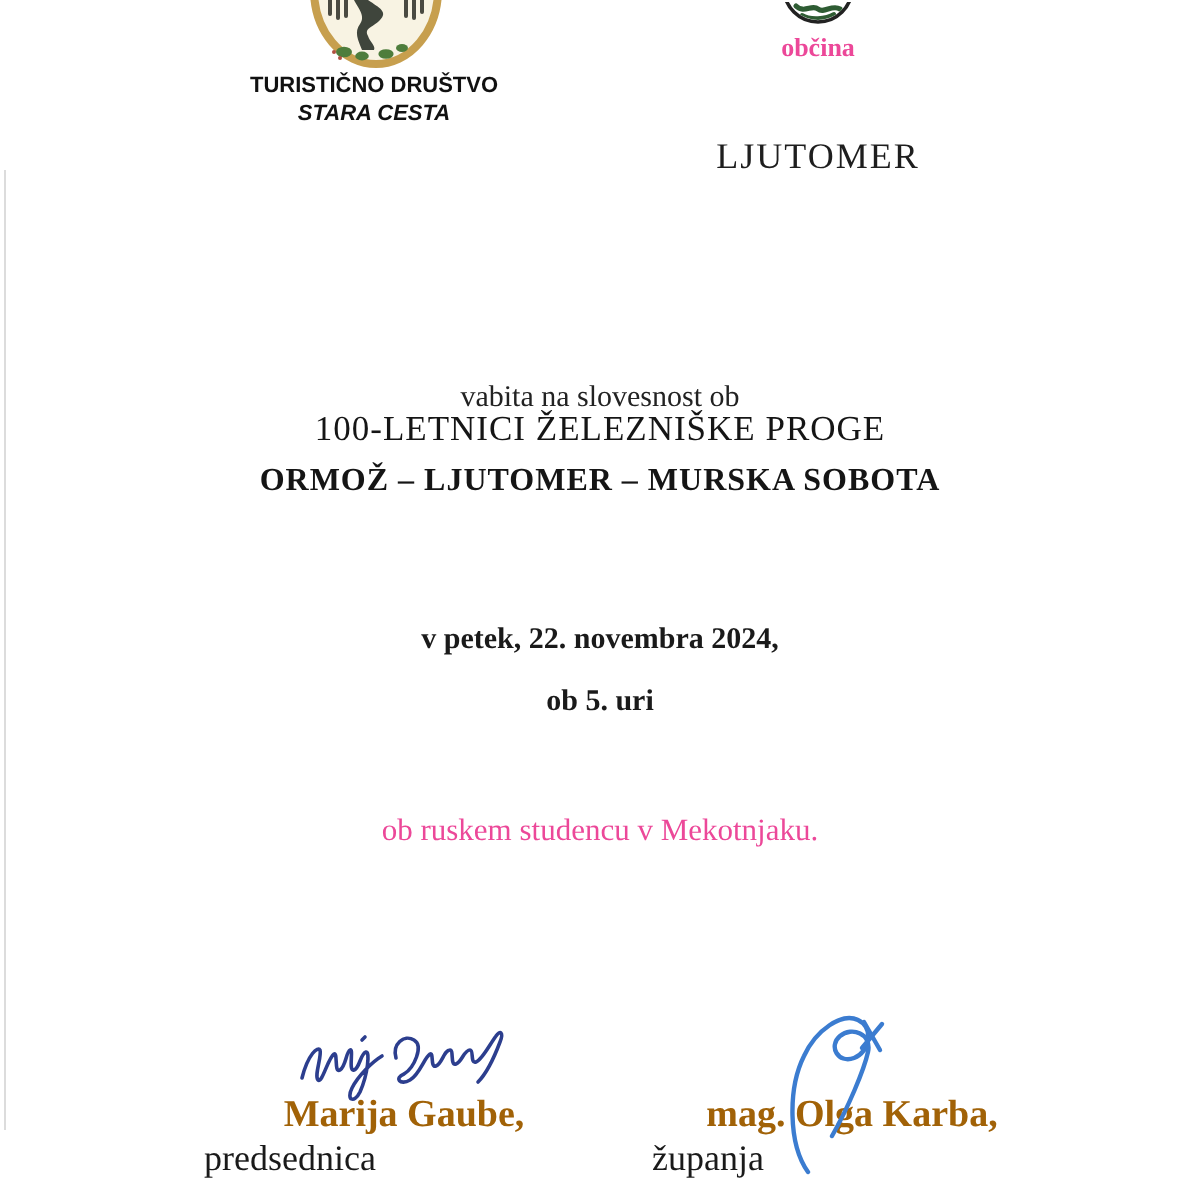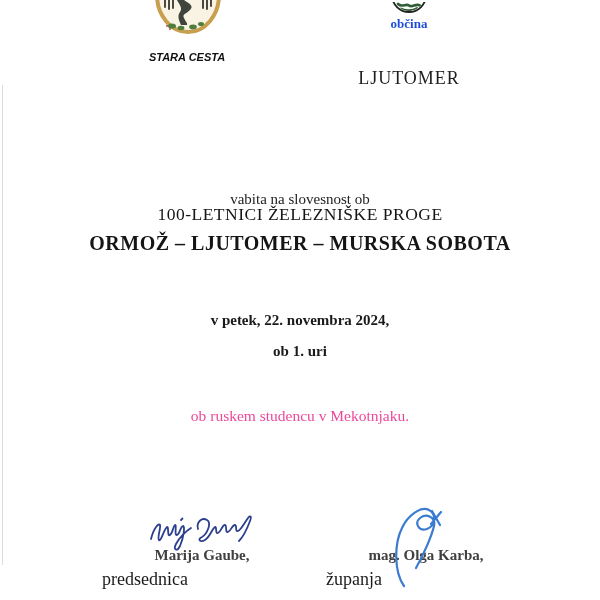--- a/index.html
+++ b/index.html
@@ -21,35 +21,35 @@
   
   .org-text-left{
     font-family:"Liberation Sans", sans-serif;
     font-weight:bold;font-size:11px;line-height:14px;
     color:#111;text-align:center;letter-spacing:0px;
   }
   .org-left-l1{left:107px;top:36px;width:160px;}
   .org-left-l2{left:107px;top:50px;width:160px;font-style:italic;}
   .obcina{
     left:349px;top:16px;width:120px;text-align:center;
-    font-weight:bold;font-size:13px;color:#1d4ed8;
+    font-weight:bold;font-size:13px;color:#ec4899;
   }
   .ljutomer{
     left:329px;top:28px;width:160px;text-align:center;
     font-weight:normal;font-size:18px;letter-spacing:1px;color:#1e1e1e;margin-top:40px;
   }
   
   .intro{top:151px;font-size:15px;color:#222;margin-top:40px;}
   .title1{top:204px;font-size:17.5px;font-weight:normal;letter-spacing:.5px;color:#151515;}
-  .title2{top:232px;font-size:20px;font-weight:bold;letter-spacing:.5px;color:#151515;}
+  .title2{top:232px;font-size:16px;font-weight:bold;letter-spacing:.5px;color:#151515;}
   .dateline{top:312px;font-size:15px;font-weight:bold;color:#1a1a1a;}
   .timeline{top:343px;font-size:15px;font-weight:bold;color:#1a1a1a;}
   .location{top:407px;font-size:15.5px;color:#ec4899;}
   
-  .sig-name{font-size:15px;font-weight:bold;text-align:center;color:#404040;}
+  .sig-name{font-size:19px;font-weight:bold;text-align:center;color:#a16207;}
   .sig-role{font-size:18px;font-weight:normal;text-align:left;color:#1a1a1a;}
   .sig-left-name{left:102px;top:547px;width:200px;}
   .sig-left-role{left:102px;top:569px;width:200px;}
   .sig-right-name{left:326px;top:547px;width:200px;}
   .sig-right-role{left:326px;top:569px;width:200px;}
   .sig-svg{pointer-events:none;}
 </style>
 </head>
 <body>
 
@@ -74,20 +74,21 @@
         <ellipse cx="27" cy="28" rx="3.4" ry="2.2"></ellipse>
         <ellipse cx="39" cy="27" rx="3.8" ry="2.4"></ellipse>
         <ellipse cx="47" cy="24" rx="3" ry="2"></ellipse>
       </g>
       <g fill="#b05040">
         <circle cx="13" cy="26" r="1"></circle>
           <circle cx="16" cy="29" r="1"></circle>
       </g>
     </svg>
   </div>
+  <div class="abs org-text-left org-left-l1">TURISTIČNO DRUŠTVO</div>
   <div class="abs org-text-left org-left-l2">STARA CESTA</div>
 
   <div class="abs" style="left:390px;top:0;width:38px;height:12px;">
     <svg width="38" height="12" viewBox="0 0 38 12">
       <defs>
         <clipPath id="coaclip">
             <circle cx="19" cy="-7" r="16"></circle>
           </clipPath>
       </defs>
       <circle cx="19" cy="-7" r="17" fill="#ffffff" stroke="#222222" stroke-width="1.8"></circle>
@@ -97,21 +98,21 @@
       </g>
     </svg>
   </div>
   <div class="abs obcina">občina</div>
   <div class="abs ljutomer">LJUTOMER</div>
 
   <div class="abs centerline intro">vabita na slovesnost ob</div>
   <div class="abs centerline title1">100-LETNICI ŽELEZNIŠKE PROGE</div>
   <div class="abs centerline title2">ORMOŽ – LJUTOMER – MURSKA SOBOTA</div>
   <div class="abs centerline dateline">v petek, 22. novembra 2024,</div>
-  <div class="abs centerline timeline">ob 1. uri</div>
+  <div class="abs centerline timeline">ob 5. uri</div>
   <div class="abs centerline location">ob ruskem studencu v Mekotnjaku.</div>
 
   <div class="abs sig-svg" style="left:146px;top:513px;width:118px;height:42px;">
     <svg width="118" height="42" viewBox="0 0 118 42">
       <g stroke="#2c3e8e" stroke-width="1.8" fill="none" stroke-linecap="round" stroke-linejoin="round">
         <path d="M5,26 C8,14 13,10 14,12 C15,15 11,25 13,27 C15,29 18,16 21,14 C23,13 21,24 24,22 C27,20 27,13 29,12 C31,11 28,23 31,22 C34,21 34,14 37,13 C39,12.5 38,24 34,33 C31,39 27,37 30,31 C33,25 40,18 45,15"></path>
         <path d="M35,7 l1.5,-1.5"></path>
         <path d="M52,16 C50,9 56,4 61,7 C66,10 61,21 56,24 C51,26 54,30 59,27 C64,24 66,16 69,14 C71,13 69,21 72,20 C75,19 76,12 79,12 C81,12 79,20 82,19 C85,18 86,12 89,12 C91,12 89,19 92,18 C95,17 99,9 102,5 C104,2 106,3 104,8 C101,16 97,24 93,28"></path>
       </g>
     </svg>

